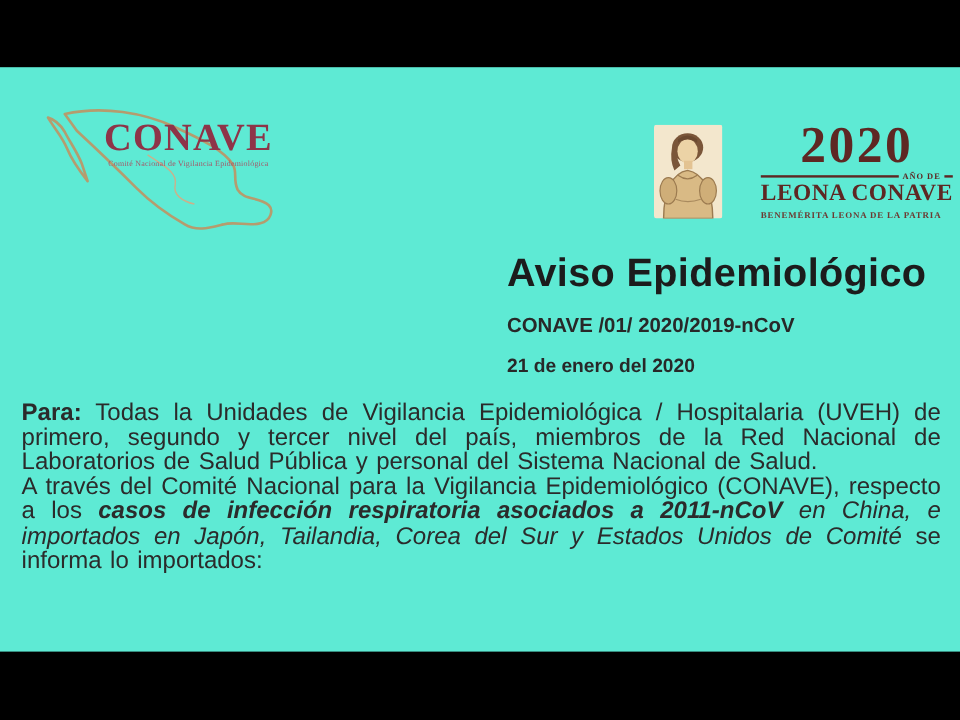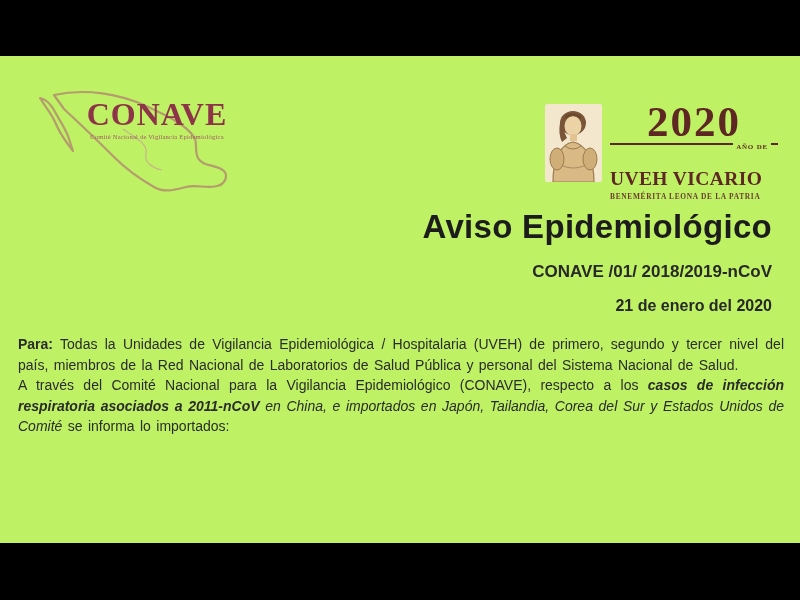--- a/index.html
+++ b/index.html
@@ -8,21 +8,21 @@
     width: 800px; height: 600px;
     background: #000;
     font-family: "Liberation Sans", sans-serif;
     position: relative;
     overflow: hidden;
   }
   .paper {
     position: absolute;
     left: 0; top: 56px;
     width: 800px; height: 487px;
-    background: #bef264;
+    background: #5eead4;
     overflow: hidden;
   }
 
   
   .logo-conave {
     position: absolute; left: 28px; top: 28px;
     width: 206px; height: 114px;
   }
   .logo-conave svg { position: absolute; left: 0; top: 0; }
   .conave-text {
@@ -38,46 +38,47 @@
     font-size: 6.6px; color: #a3596a; margin-top: 3px;
     letter-spacing: 0.2px; white-space: nowrap;
   }
 
   
   .logo-leona {
     position: absolute; left: 545px; top: 48px;
     width: 233px; display: flex; align-items: flex-start;
     font-family: "Liberation Serif", serif;
     color: #5e2723;
+    gap: 24px;
   }
   .leona-portrait { flex: 0 0 auto; }
   .leona-text { margin-left: 8px; width: 168px; }
   .leona-year {
     font-size: 43px; font-weight: bold; line-height: 0.82;
     letter-spacing: 2px; text-align: center;
   }
-  .leona-rule { display: flex; margin: 4px 0 18px; }
+  .leona-rule { display: flex; align-items: center; margin: 4px 0 1px; }
   .leona-rule .rl { flex: 1; height: 2px; background: #5e2723; }
   .leona-rule .rl2 { width: 7px; height: 2px; background: #5e2723; }
   .leona-anode {
     font-size: 7px; font-weight: bold; letter-spacing: 0.8px; margin: 0 3px;
   }
   .leona-name {
     font-size: 19.5px; font-weight: bold; letter-spacing: 0.4px;
     white-space: nowrap; line-height: 1;
   }
   .leona-sub {
     font-size: 7.4px; font-weight: bold; letter-spacing: 0.7px;
     margin-top: 3px; white-space: nowrap; color: #6d3a32;
   }
 
   
   .title-block {
     position: absolute; top: 152px; right: 28px;
-    text-align: right; color: #1c1c1c; margin-left: 27px;
+    text-align: left; color: #1c1c1c; margin-left: 27px;
   }
   .title-block h1 {
     margin: 0; font-size: 33px; font-weight: 700; letter-spacing: 0.3px;
     line-height: 1.15;
   }
   .doc-ref { margin-top: 16px; font-size: 17px; font-weight: 700; color: #282828; }
   .doc-date { margin-top: 15px; font-size: 16px; font-weight: 700; color: #282828; }
 
   
   .content {
@@ -86,21 +87,21 @@
   }
   .heading {
     margin: 0 0 18px 0; font-size: 19px; font-weight: 700;
     line-height: 23px; color: #1f1f1f;
   }
   .heading .h-line1 {
     display: block; text-align: justify; text-align-last: justify;
   }
   .heading .h-line2 { display: block; }
   .para {
-    margin: 0; font-size: 14px; line-height: 20.5px;
+    margin: 0; font-size: 20px; line-height: 20.5px;
     text-align: justify; word-spacing: 1.5px;
   }
 </style>
 </head>
 <body>
 
 <div class="letterbox-top" style="position:absolute;left:0;top:0;width:800px;height:56px;background:#000;"></div>
 <div class="letterbox-bottom" style="position:absolute;left:0;top:543px;width:800px;height:57px;background:#000;"></div>
 
 <div class="paper">
@@ -140,28 +141,28 @@
       <path d="M20,42 Q28,48 36,42" fill="none" stroke="#9c7b50" stroke-width="1"></path>
       <path d="M18,62 Q28,66 39,62" fill="none" stroke="#a98a5e" stroke-width="1"></path>
     </svg>
     <div class="leona-text">
       <div class="leona-year">2020</div>
       <div class="leona-rule">
         <span class="rl"></span>
         <span class="leona-anode">AÑO DE</span>
         <span class="rl2"></span>
       </div>
-      <div class="leona-name">UVEH VICARIO</div>
+      <div class="leona-name">LEONA CONAVE</div>
       <div class="leona-sub">BENEMÉRITA LEONA DE LA PATRIA</div>
     </div>
   </div>
 
   <div class="title-block">
     <h1>Aviso Epidemiológico</h1>
-    <div class="doc-ref">CONAVE /01/ 2018/2019-nCoV</div>
+    <div class="doc-ref">CONAVE /01/ 2020/2019-nCoV</div>
     <div class="doc-date">21 de enero del 2020</div>
   </div>
 
   <div class="content">
     <p class="para">
       <b>Para:</b>
       <span>Todas la Unidades de Vigilancia Epidemiológica / Hospitalaria (UVEH) de primero, segundo y tercer nivel del país, miembros de la Red Nacional de Laboratorios de Salud Pública y personal del Sistema Nacional de Salud.</span>
     </p>
     <p class="para">
       <span>A través del Comité Nacional para la Vigilancia Epidemiológico (CONAVE), respecto a los</span>

